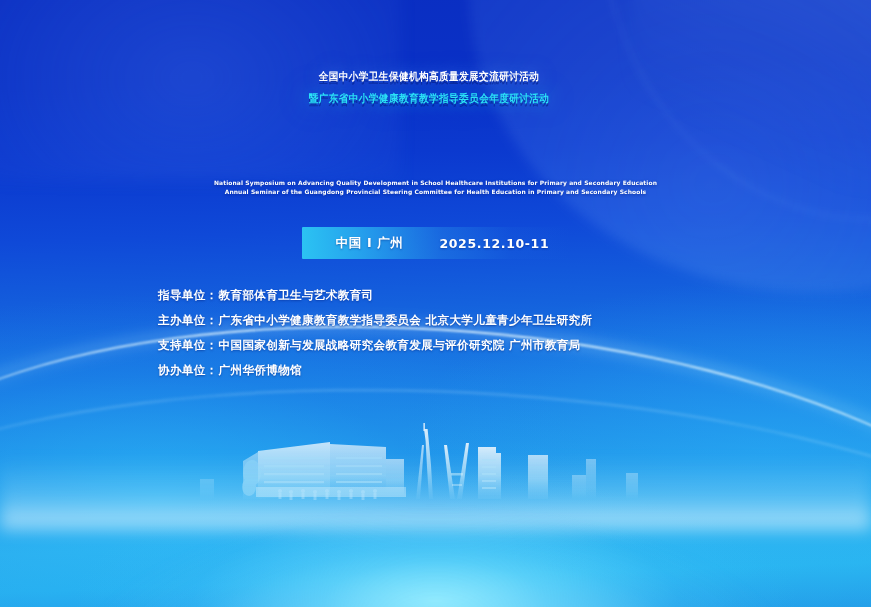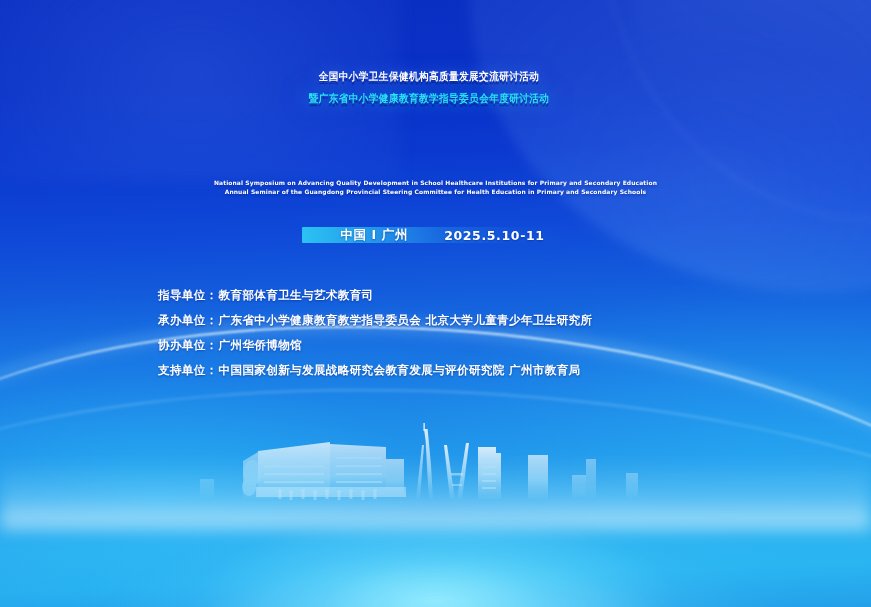--- a/index.html
+++ b/index.html
@@ -159,21 +159,21 @@
     font-family:"DejaVu Sans","Liberation Sans",sans-serif;
   }
 
   
   .badge-wrap{
     position:absolute; left:0; right:0; top:227px;
     display:flex; justify-content:center;
   }
   .badge{
     position:relative;
-    width:268px; height:16px;
+    width:268px; height:32px;
     display:flex; align-items:center; justify-content:center; gap:36px;
     background:linear-gradient(90deg,
       rgba(46,205,245,.92) 0%,
       rgba(46,195,245,.70) 22%,
       rgba(40,150,235,.38) 52%,
       rgba(30,110,225,.14) 78%,
       rgba(20,80,210,0) 100%);
     border-radius:1px;
     padding-left:14px;
   }
@@ -337,36 +337,36 @@
   </div>
 
   <div class="subtitle">
     <div style="font-size: 5.95px;">National Symposium on Advancing Quality Development in School Healthcare Institutions for Primary and Secondary Education</div>
     <div style="font-size: 5.95px;">Annual Seminar of the Guangdong Provincial Steering Committee for Health Education in Primary and Secondary Schools</div>
   </div>
 
   <div class="badge-wrap">
     <div class="badge">
       <span>中国 I 广州</span>
-      <span>2025.5.10-11</span>
+      <span>2025.12.10-11</span>
     </div>
   </div>
 
   <div class="orgs">
     <div class="org-row" style="font-size: 11.6px;">
       <span class="org-label">指导单位：</span>
       <span class="org-value">教育部体育卫生与艺术教育司</span>
     </div>
     <div class="org-row" style="font-size: 11.6px;">
-      <span class="org-label">承办单位：</span>
+      <span class="org-label">主办单位：</span>
       <span class="org-value">广东省中小学健康教育教学指导委员会   北京大学儿童青少年卫生研究所</span>
+    </div>
+    <div class="org-row" style="font-size: 11.6px;">
+      <span class="org-label">支持单位：</span>
+      <span class="org-value">中国国家创新与发展战略研究会教育发展与评价研究院   广州市教育局</span>
     </div>
     <div class="org-row" style="font-size: 11.6px;">
       <span class="org-label">协办单位：</span>
       <span class="org-value">广州华侨博物馆</span>
     </div>
-    <div class="org-row" style="font-size: 11.6px;">
-      <span class="org-label">支持单位：</span>
-      <span class="org-value">中国国家创新与发展战略研究会教育发展与评价研究院   广州市教育局</span>
-    </div>
   </div>
 
 </div>
 
 </body></html>

